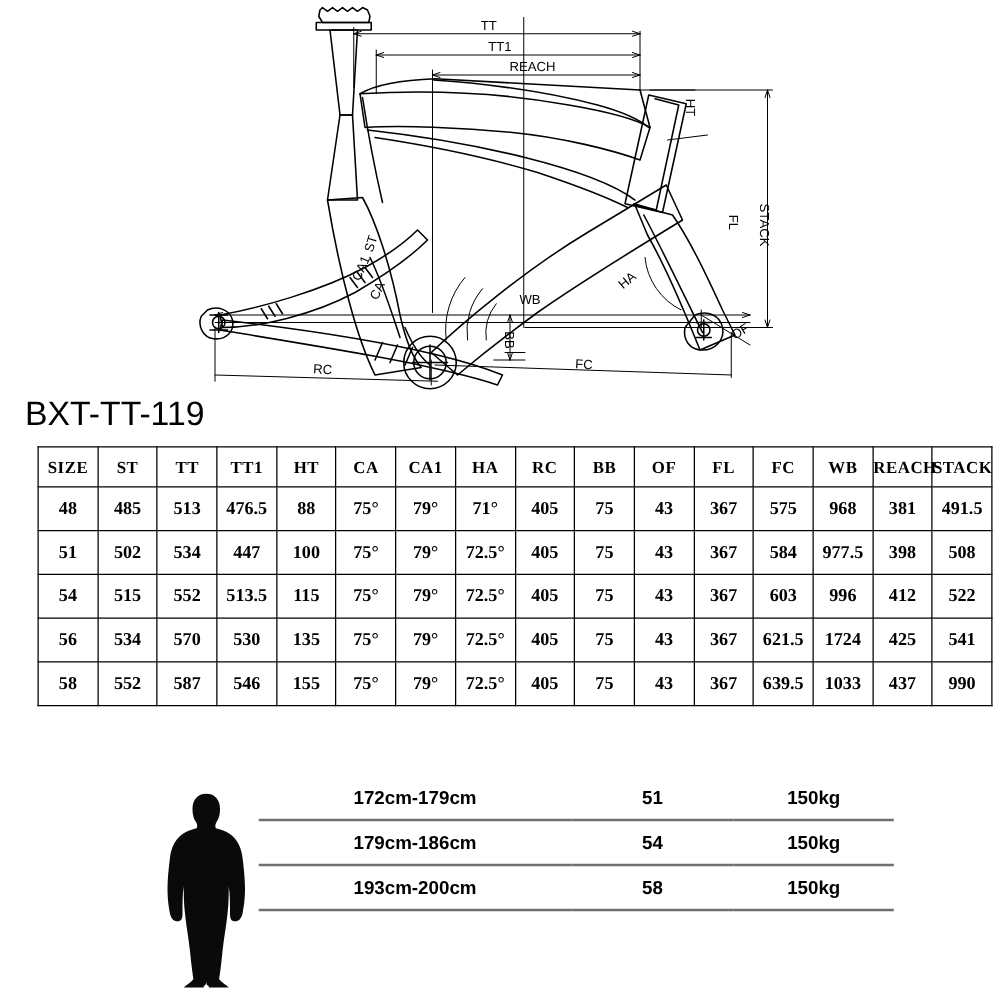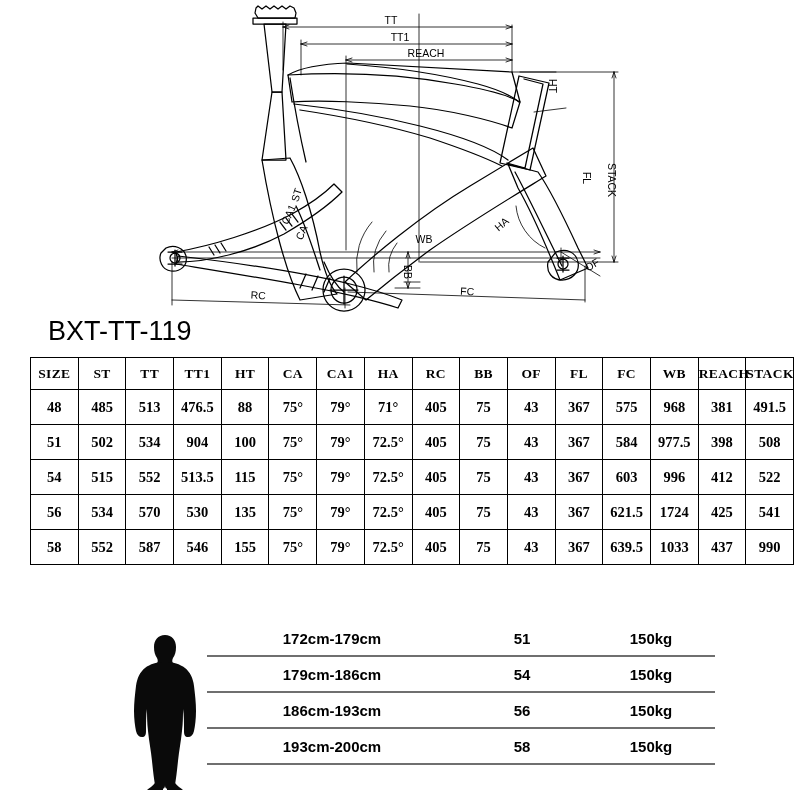--- a/index.html
+++ b/index.html
@@ -21,21 +21,21 @@
   #diagram {
     position: absolute;
     left: 0; top: 0;
     width: 800px; height: 312px;
   }
   #diagram svg { display: block; }
 
   
   #model-title {
     position: absolute;
-    left: 48px;
+    left: 20px;
     top: 314px;
     font-family: "Liberation Sans", sans-serif;
     font-size: 27px;
     font-weight: 400;
     color: #000;
     letter-spacing: 0px;
     line-height: 34px;
   }
 
   
@@ -365,21 +365,21 @@
           <td>367</td>
           <td>575</td>
           <td>968</td>
           <td>381</td>
           <td>491.5</td>
         </tr>
         <tr>
           <td>51</td>
           <td>502</td>
           <td>534</td>
-          <td>904</td>
+          <td>447</td>
           <td>100</td>
           <td>75°</td>
           <td>79°</td>
           <td>72.5°</td>
           <td>405</td>
           <td>75</td>
           <td>43</td>
           <td>367</td>
           <td>584</td>
           <td>977.5</td>
@@ -494,25 +494,20 @@
               <td class="c-height">172cm-179cm</td>
               <td class="c-size">51</td>
               <td class="c-load">150kg</td>
             </tr>
             <tr>
               <td class="c-height">179cm-186cm</td>
               <td class="c-size">54</td>
               <td class="c-load">150kg</td>
             </tr>
             <tr>
-              <td class="c-height">186cm-193cm</td>
-              <td class="c-size">56</td>
-              <td class="c-load">150kg</td>
-            </tr>
-            <tr>
               <td class="c-height">193cm-200cm</td>
               <td class="c-size">58</td>
               <td class="c-load">150kg</td>
             </tr>
           </tbody>
       </table>
     </div>
   </div>
 
 </div>

